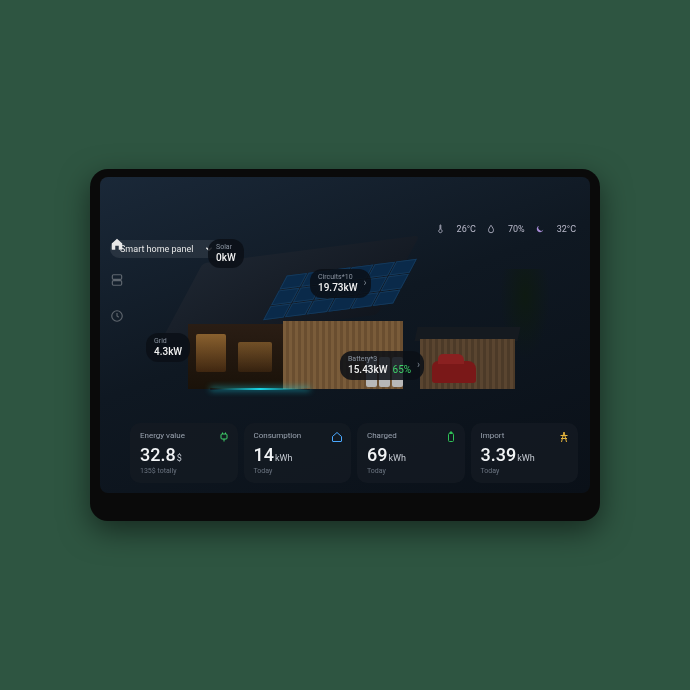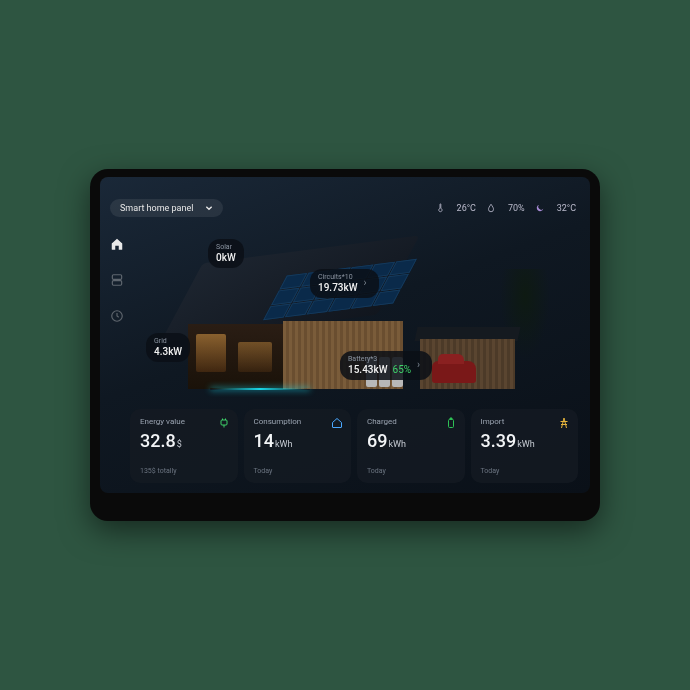--- a/index.html
+++ b/index.html
@@ -44,20 +44,21 @@
   .toprow {
     position: absolute; top: 22px; left: 10px; right: 14px;
     display: flex; align-items: center; font-size: 9px;
   }
   .panel-select {
     background: rgba(255,255,255,0.08);
     border-radius: 12px;
     padding: 4px 10px;
     display: flex; align-items: center; gap: 12px;
     cursor: pointer;
+    margin-top: 41px;
   }
   .toprow .spacer { flex: 1; }
   .weather-item { display: flex; align-items: center; gap: 12px; margin-left: 10px; color: #bbc; }
 
   
   .sidebar {
     position: absolute; left: 6px; top: 60px;
     width: 22px;
     display: flex; flex-direction: column; gap: 22px; align-items: center;
   }
@@ -71,21 +72,21 @@
   .label-chip {
     position: absolute;
     background: rgba(10,15,22,0.85);
     border-radius: 12px;
     padding: 4px 8px;
     font-size: 8px;
     line-height: 1.25;
   }
   .label-chip .title { color: #8a93a0; font-size: 7px; }
   .label-chip .value { color: #f0f0f0; font-size: 10px; font-weight: 500; }
-  .label-chip.with-arrow { display: flex; align-items: center; gap: 6px; padding-right: 12px; }
+  .label-chip.with-arrow { display: flex; align-items: center; gap: 6px; padding-right: 4px; }
   .label-chip .pct { color: #3fd36a; font-size: 10px; margin-left: 3px; }
   .chev { color: #7a8490; font-size: 10px; }
 
   
   .house {
     position: absolute; left: 40px; top: 28px; width: 340px; height: 150px;
   }
   .roof {
     position: absolute; top: 0; left: 20px; width: 200px; height: 80px;
     background: linear-gradient(150deg, #1d2530 0%, #11161e 100%);
@@ -158,21 +159,21 @@
     flex: 1 1 0;
     background: rgba(20,26,34,0.85);
     border-radius: 10px;
     padding: 8px 10px;
     position: relative;
   }
   .card-title { font-size: 8px; color: #9aa3b0; }
   .card-val-row { display: flex; align-items: baseline; gap: 1px; margin-top: 4px; }
   .card-val { font-size: 18px; font-weight: 500; color: #f2f4f6; }
   .card-unit { font-size: 9px; color: #c5cad2; }
-  .card-sub { font-size: 7px; color: #6b7480; margin-top: 16px; }
+  .card-sub { font-size: 7px; color: #6b7480; margin-top: 2px; }
   .card-icon { position: absolute; top: 8px; right: 8px; width: 12px; height: 12px; }
 
   .ic-green { color: #3fd36a; }
   .ic-blue  { color: #4aa8ff; }
   .ic-green2{ color: #2ec256; }
   .ic-yellow{ color: #e6b43c; }
 
 </style>
 </head>
 <body>

